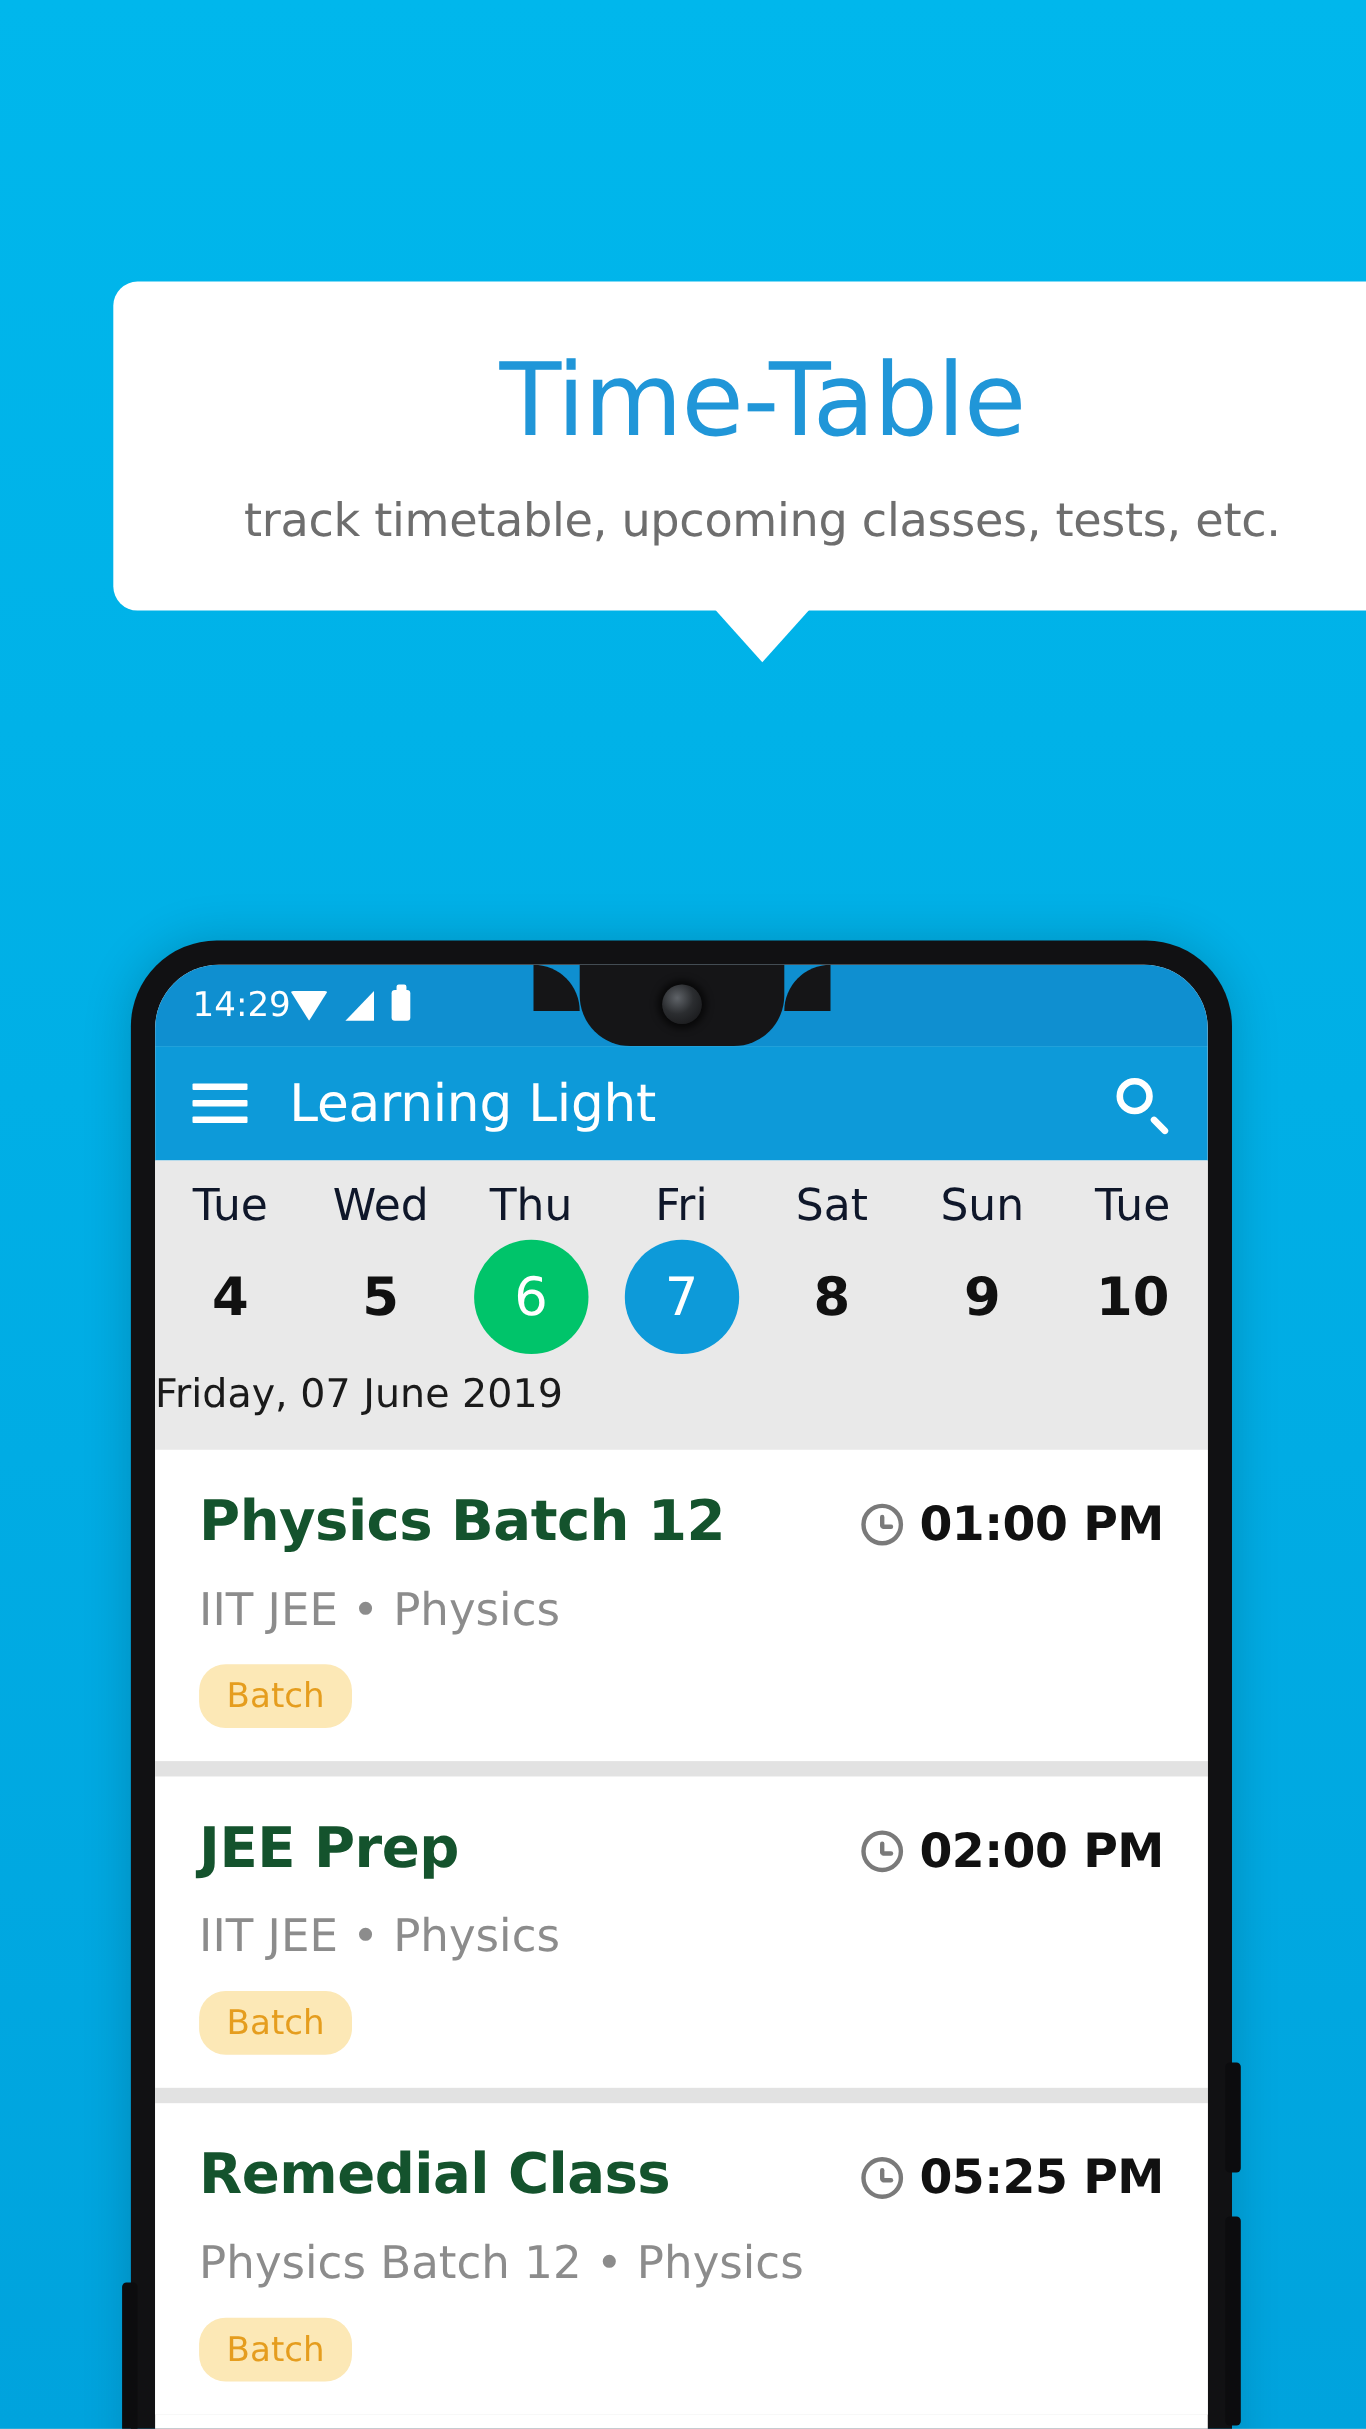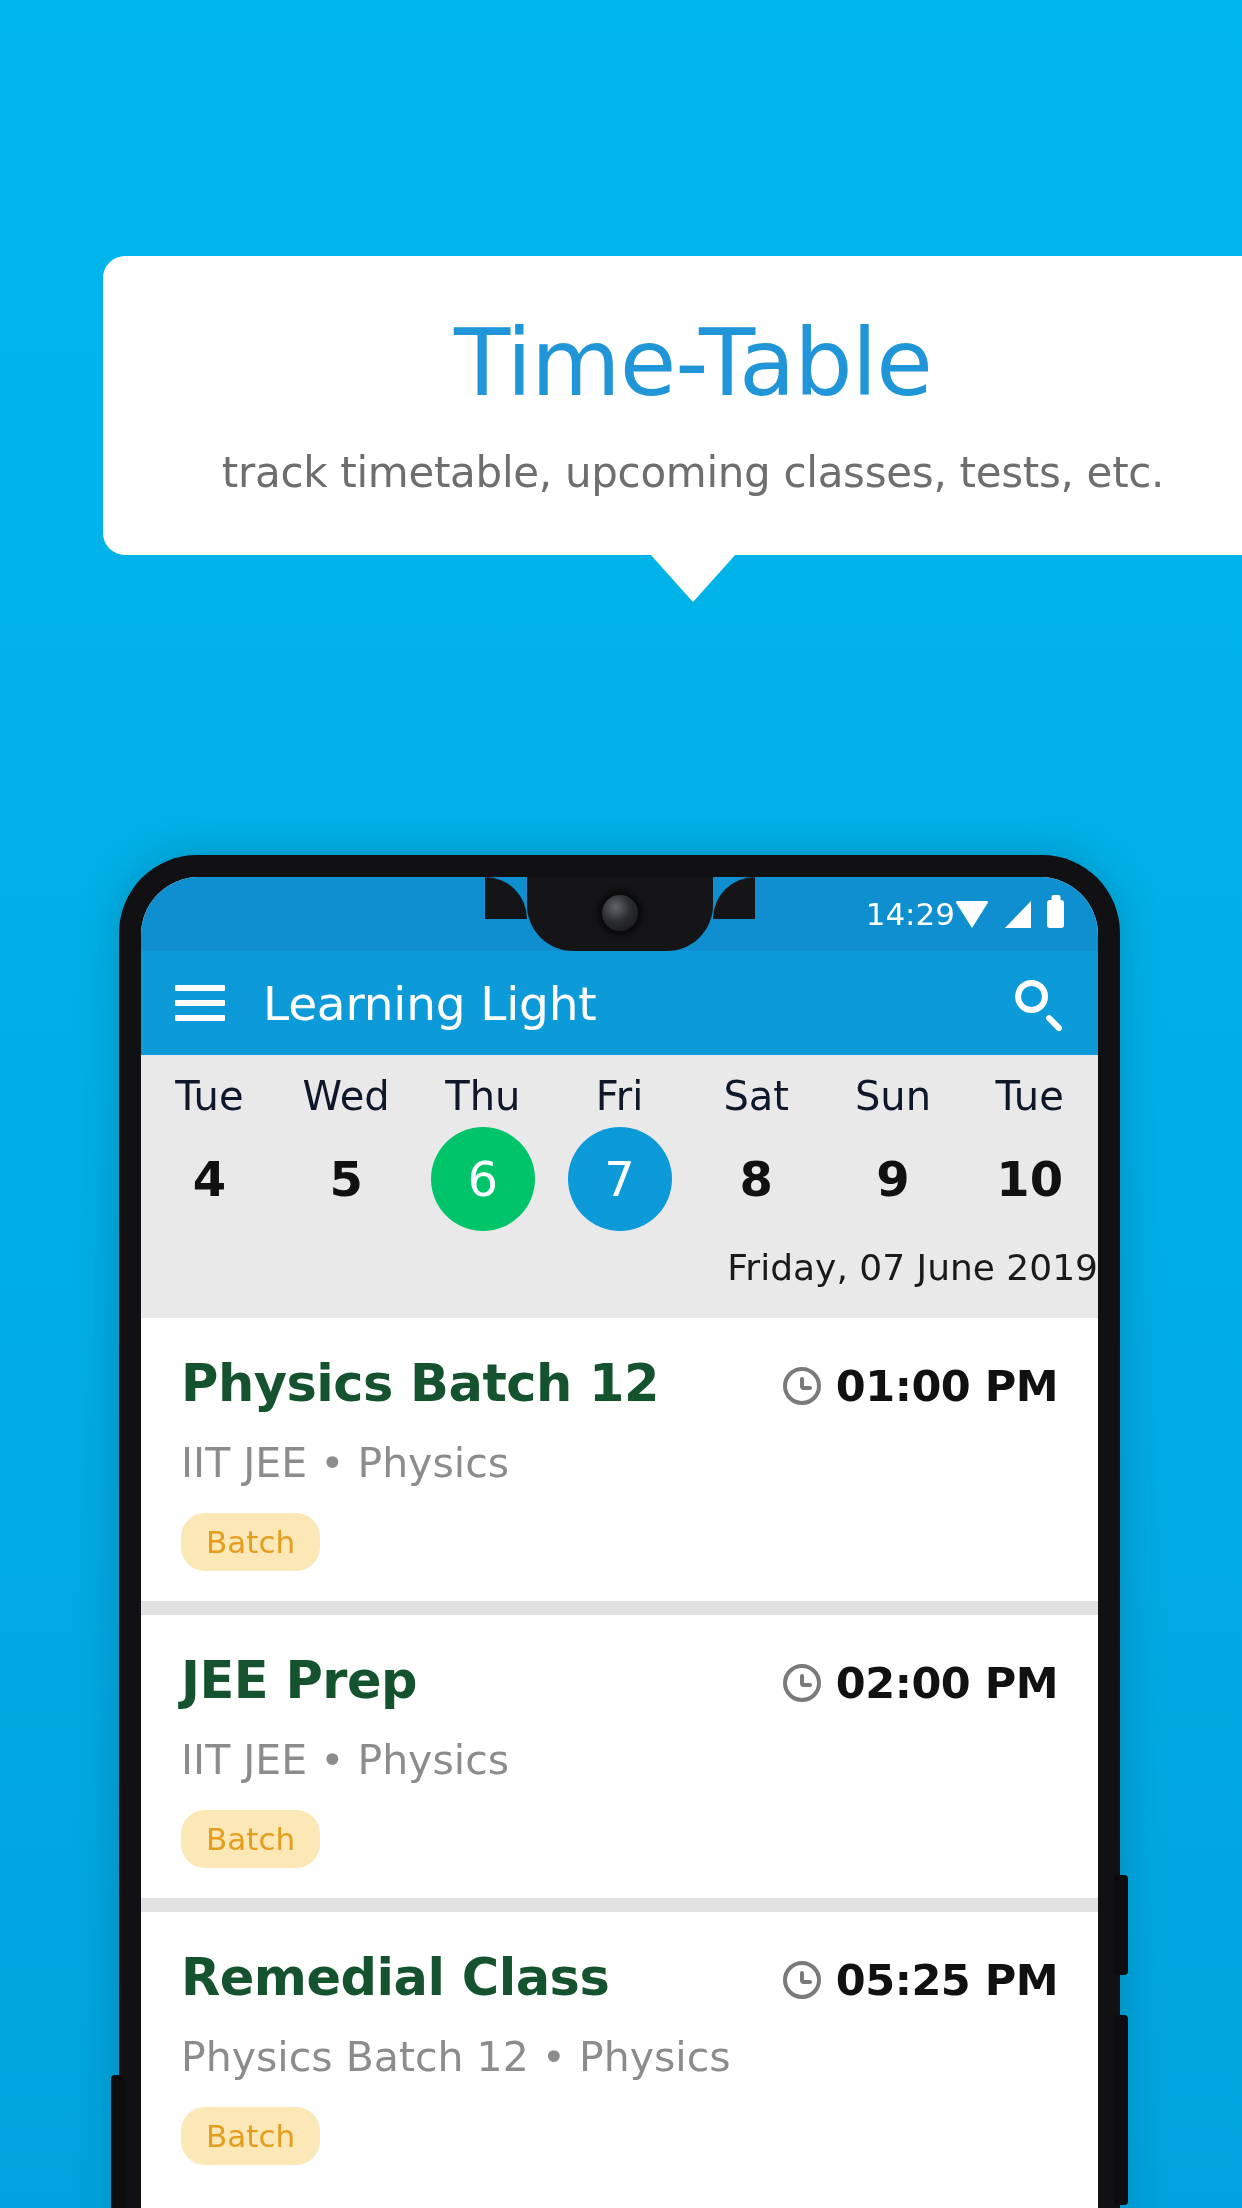--- a/index.html
+++ b/index.html
@@ -96,21 +96,21 @@
     position:absolute; left:50%; transform:translateX(-50%); top:18px;
     width:36px; height:36px; border-radius:50%;
     background:radial-gradient(circle at 38% 34%, #5f6368 0%, #2b2d30 45%, #121214 100%);
     box-shadow:0 0 7px 4px rgba(0,0,0,.65);
   }
 
   
   .statusbar{
     position:relative; z-index:4;
     height:74px; background:#0f8fd0;
-    display:flex; align-items:center; justify-content:flex-end;
+    display:flex; align-items:center; justify-content:flex-start;
     padding:0 34px;
     color:#fff; font-size:31px;
   }
   .sb-icons{ display:flex; align-items:center; gap:16px; }
   .ic-wifi{
     width:0; height:0;
     border-left:17px solid transparent;
     border-right:17px solid transparent;
     border-top:27px solid #ffffff;
     border-radius:3px;
@@ -163,21 +163,21 @@
     margin-top:4px;
   }
   .day-num{
     font-size:48px; color:#111; font-weight:700;
     width:104px;height:104px;line-height:104px;border-radius:50%;
     display:inline-block;
   }
   .day.today .day-num{ background:#00c46a; color:#fff; font-weight:400; }
   .day.selected .day-num{ background:#0d9ad9; color:#fff; font-weight:400; }
   .date-label{
-    text-align:right; font-size:36px; color:#1a1a1a;
+    text-align:left; font-size:36px; color:#1a1a1a;
     padding:14px 0 20px;
   }
 
   
   .cards{ background:#e2e2e2; }
   .card{
     background:#fff; padding:36px 40px 30px;
     margin-bottom:14px;
   }
   .card-top{ display:flex; align-items:flex-start; }

